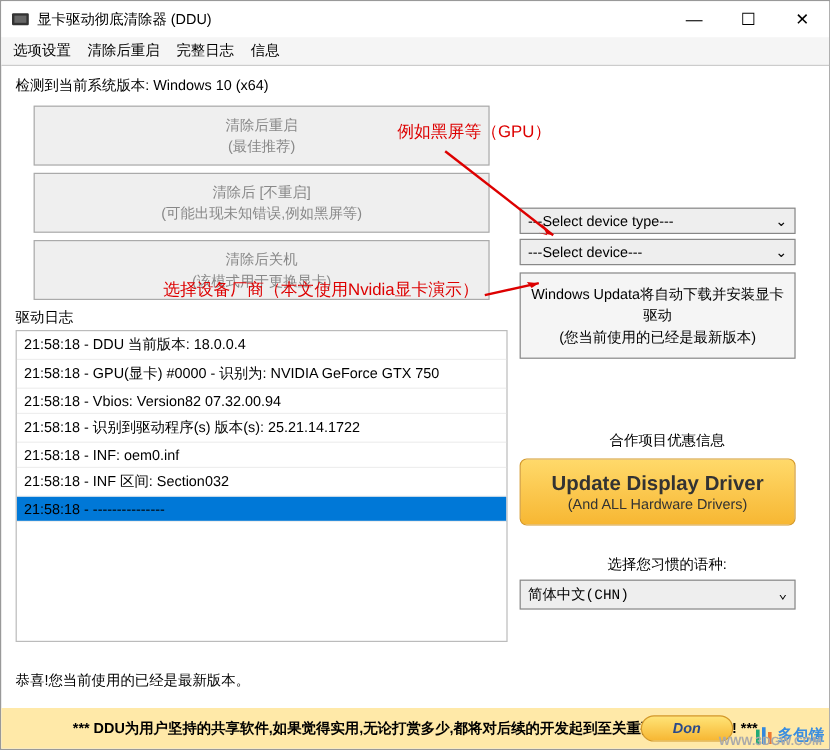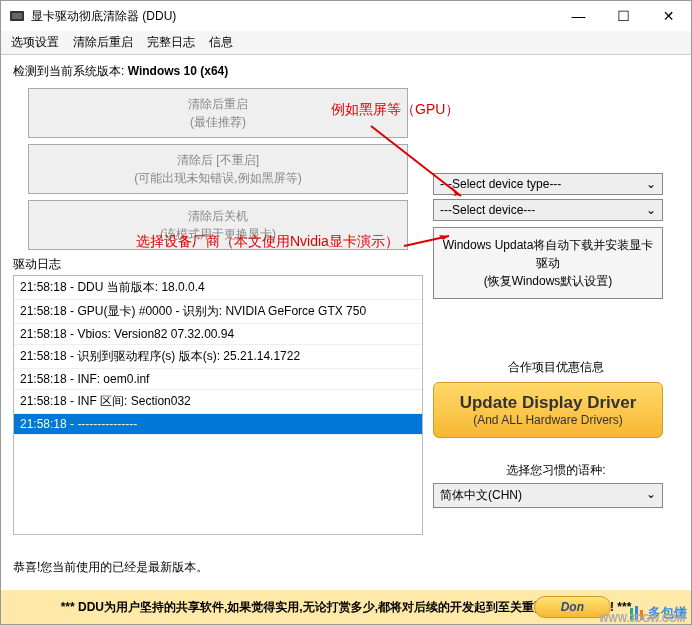--- a/index.html
+++ b/index.html
@@ -9,26 +9,26 @@
 .titlebar-icon { width: 16px; height: 16px; margin-right: 6px; }
 .titlebar-title { flex: 1; font-size: 12px; }
 .winbtns { display: flex; }
 .winbtn { width: 45px; height: 30px; display: flex; align-items: center; justify-content: center; font-size: 14px; cursor: pointer; }
 .menubar { height: 24px; display: flex; align-items: center; padding: 0 10px; gap: 14px; border-bottom: 1px solid #ccc; background: #f5f5f5; }
 .menuitem { cursor: pointer; font-size: 12px; }
 .content { padding: 8px 12px; display: flex; gap: 10px; }
 .leftcol { width: 410px; }
 .rightcol { flex: 1; position: relative; }
 .sysline { margin-bottom: 8px; }
-.sysline b { font-weight: bold; }
+.sysline b { font-weight: normal; }
 .bigbtn { width: 380px; border: 1px solid #aaa; background: #efefef; color: #888; text-align: center; padding: 6px 0; margin: 6px auto; line-height: 1.5; cursor: not-allowed; }
 .section-label { margin-top: 6px; font-size: 12px; }
 .loglist { border: 1px solid #bbb; margin-top: 2px; height: 260px; overflow: auto; }
 .logrow { padding: 3px 6px; border-bottom: 1px solid #eee; font-size: 12px; }
-.logrow.sel { background: #0078d7; color: #fef9c3; }
+.logrow.sel { background: #0078d7; color: #000000; }
 .annot1 { position: absolute; color: #d00; font-size: 14px; left: 330px; top: 100px; }
 .annot2 { position: absolute; color: #d00; font-size: 14px; left: 135px; top: 232px; }
 .arrow { position: absolute; pointer-events: none; }
 .dropdown { width: 230px; border: 1px solid #888; background: #eee; padding: 3px 6px; font-size: 12px; margin-bottom: 4px; display: flex; justify-content: space-between; cursor: pointer; }
 .infobox { width: 230px; border: 1px solid #888; background: #f5f5f5; padding: 8px; text-align: center; font-size: 12px; line-height: 1.5; margin-top: 6px; }
 .rightcol-inner { margin-top: 110px; }
 .promo-label { text-align: center; margin-top: 60px; font-weight: normal; }
 .updatebtn { width: 230px; background: linear-gradient(#ffd96a, #f7b733); border: 1px solid #d4992a; border-radius: 6px; text-align: center; padding: 10px 4px; margin-top: 6px; cursor: pointer; }
 .updatebtn .line1 { font-size: 17px; font-weight: bold; color: #333; }
 .updatebtn .line2 { font-size: 12px; color: #333; }
@@ -100,31 +100,31 @@
         <div class="dropdown">
           <span>---Select device type---</span>
             <span>⌄</span>
         </div>
         <div class="dropdown">
           <span>---Select device---</span>
             <span>⌄</span>
         </div>
         <div class="infobox">
           <div>Windows Updata将自动下载并安装显卡驱动</div>
-          <div>(恢复Windows默认设置)</div>
+          <div>(您当前使用的已经是最新版本)</div>
         </div>
 
         <div class="promo-label">合作项目优惠信息</div>
         <div class="updatebtn">
           <div class="line1">Update Display Driver</div>
           <div class="line2">(And ALL Hardware Drivers)</div>
         </div>
 
         <div class="langlabel">选择您习惯的语种:</div>
-        <div class="dropdown" style="margin-top:4px;">
+        <div class="dropdown" style="margin-top:4px;font-family:Liberation Mono, monospace;">
           <span>简体中文(CHN)</span>
             <span>⌄</span>
         </div>
       </div>
     </div>
   </div>
 
   <div class="annot1">例如黑屏等（GPU）</div>
   <div class="annot2">选择设备厂商（本文使用Nvidia显卡演示）</div>
 

